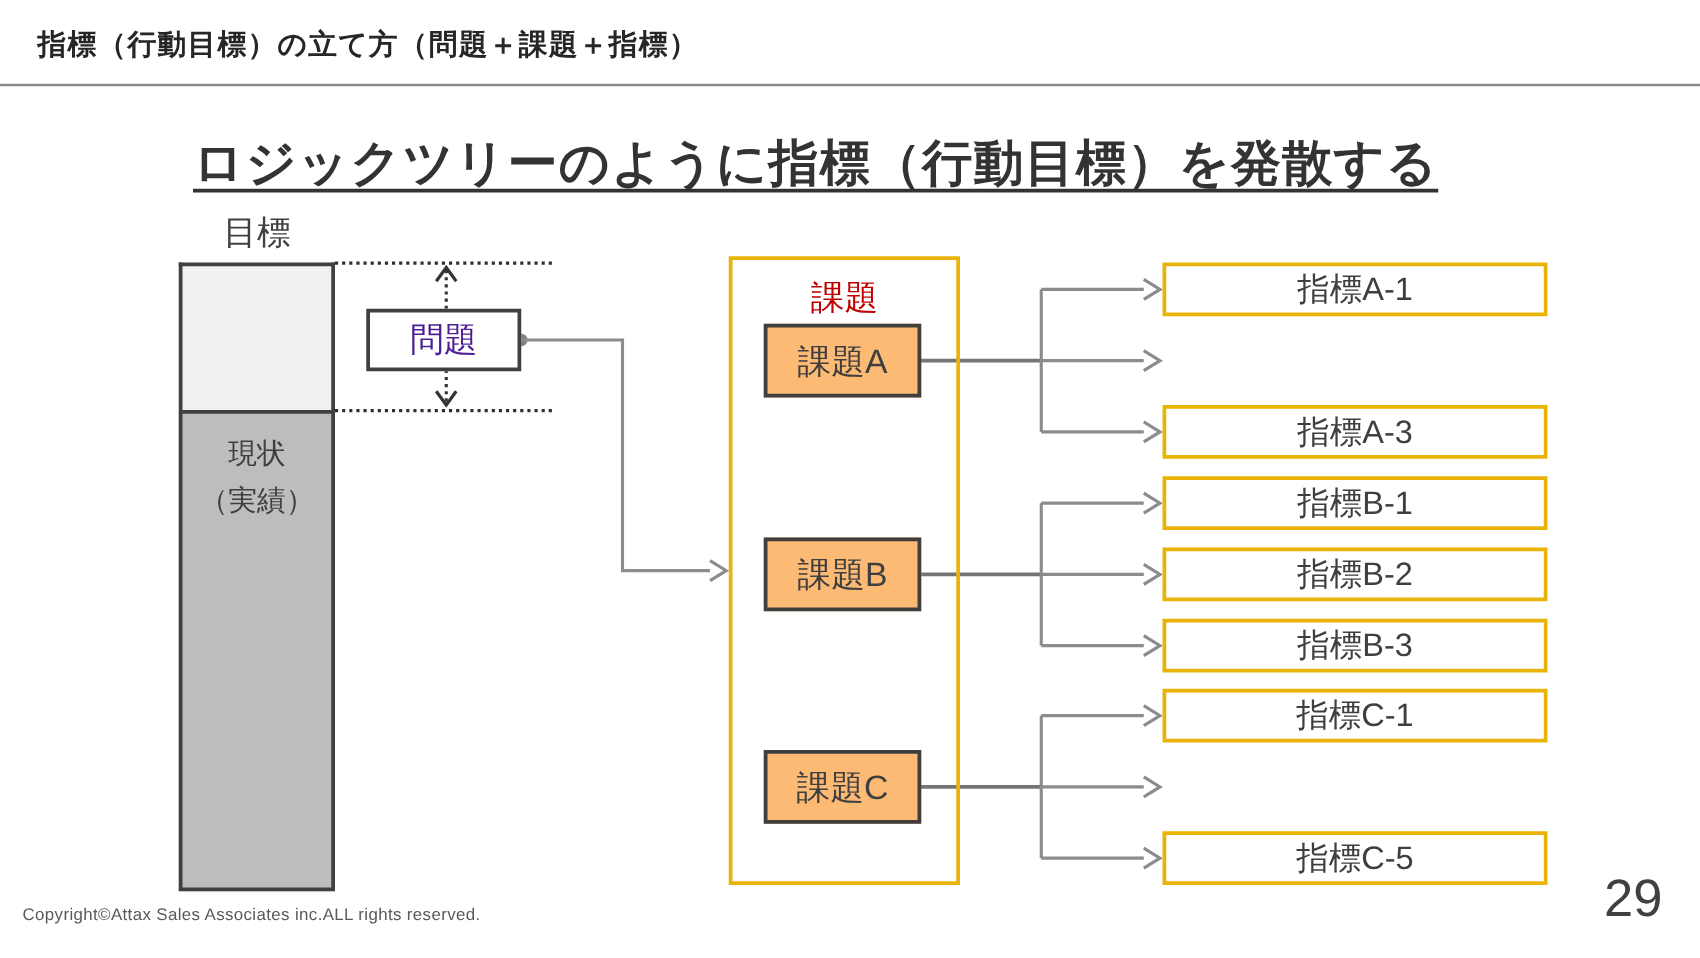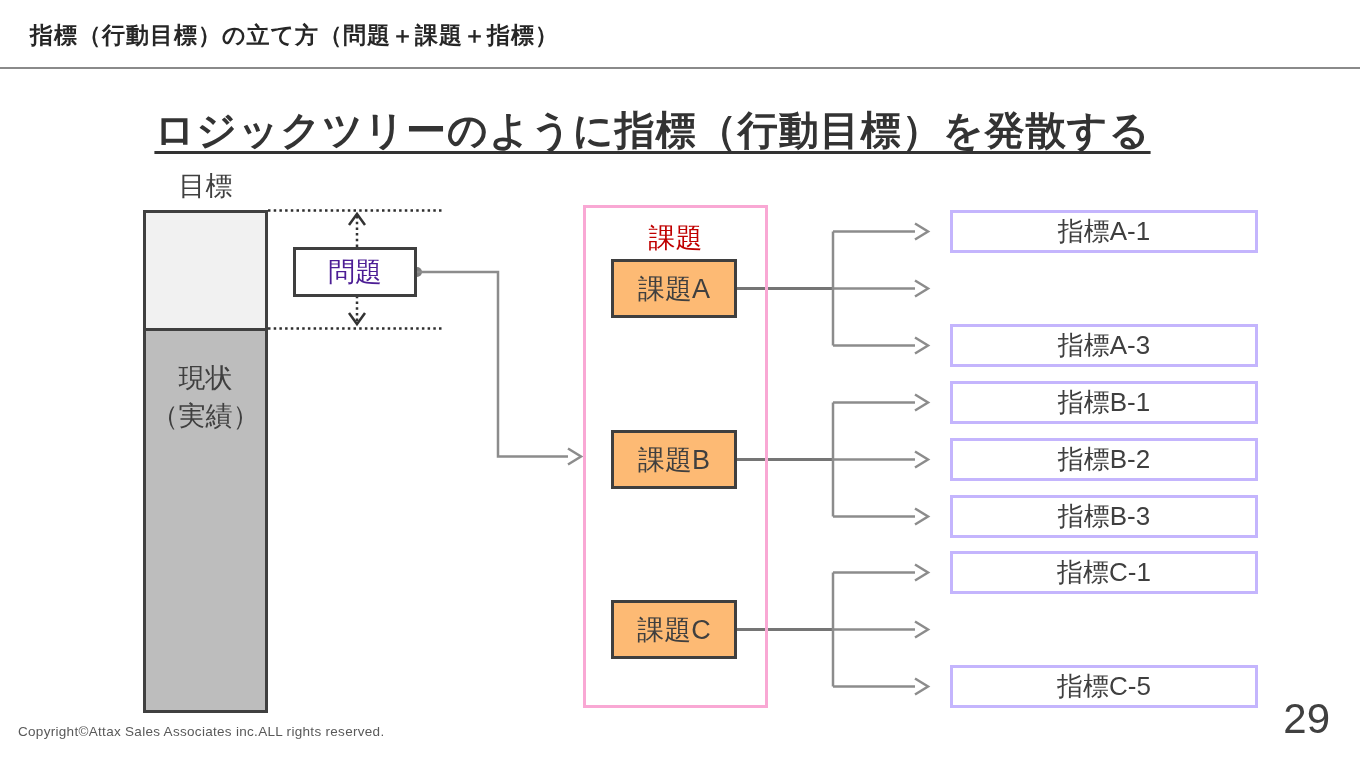--- a/index.html
+++ b/index.html
@@ -78,43 +78,43 @@
     width: 125px; height: 118px;
     background: #f1f1f1;
     border: 3px solid #404040;
     border-bottom: none;
   }
   .bar-bottom {
     width: 125px; height: 385px;
     background: #bdbdbd;
     border: 3px solid #404040;
     text-align: center;
-    padding-top: 28px;
-    font-size: 27px;
+    padding-top: 12px;
+    font-size: 23px;
     line-height: 38px;
     color: #3f3f3f;
   }
 
   
   .problem-box {
     position: absolute;
     left: 293px; top: 247px;
     width: 124px; height: 50px;
     background: #ffffff;
     border: 3.5px solid #3f3f3f;
     display: flex; align-items: center; justify-content: center;
     font-size: 27px;
     color: #4c1d95;
     z-index: 2;
   }
   .issues-box {
     position: absolute;
     left: 583px; top: 205px;
     width: 185px; height: 503px;
-    border: 3px solid #f9a8d4;
+    border: 3px solid #eab308;
     z-index: 2;
   }
   .issues-title {
     position: absolute;
     left: 0; top: 12px;
     width: 100%;
     text-align: center;
     font-size: 27px;
     color: #c00000;
   }
@@ -128,24 +128,24 @@
     font-size: 27px;
     color: #3f3f3f;
     z-index: 3;
   }
   .issue-a { top: 259px; }
   .issue-b { top: 430px; }
   .issue-c { top: 600px; }
 
   .indicator-box {
     position: absolute;
-    left: 950px;
+    left: 930px;
     width: 308px; height: 43px;
     background: #ffffff;
-    border: 3px solid #c4b5fd;
+    border: 3px solid #eab308;
     display: flex; align-items: center; justify-content: center;
     font-size: 26px;
     color: #3f3f3f;
     z-index: 2;
     text-align: center;
   }
 
   
   .copyright {
     position: absolute;

